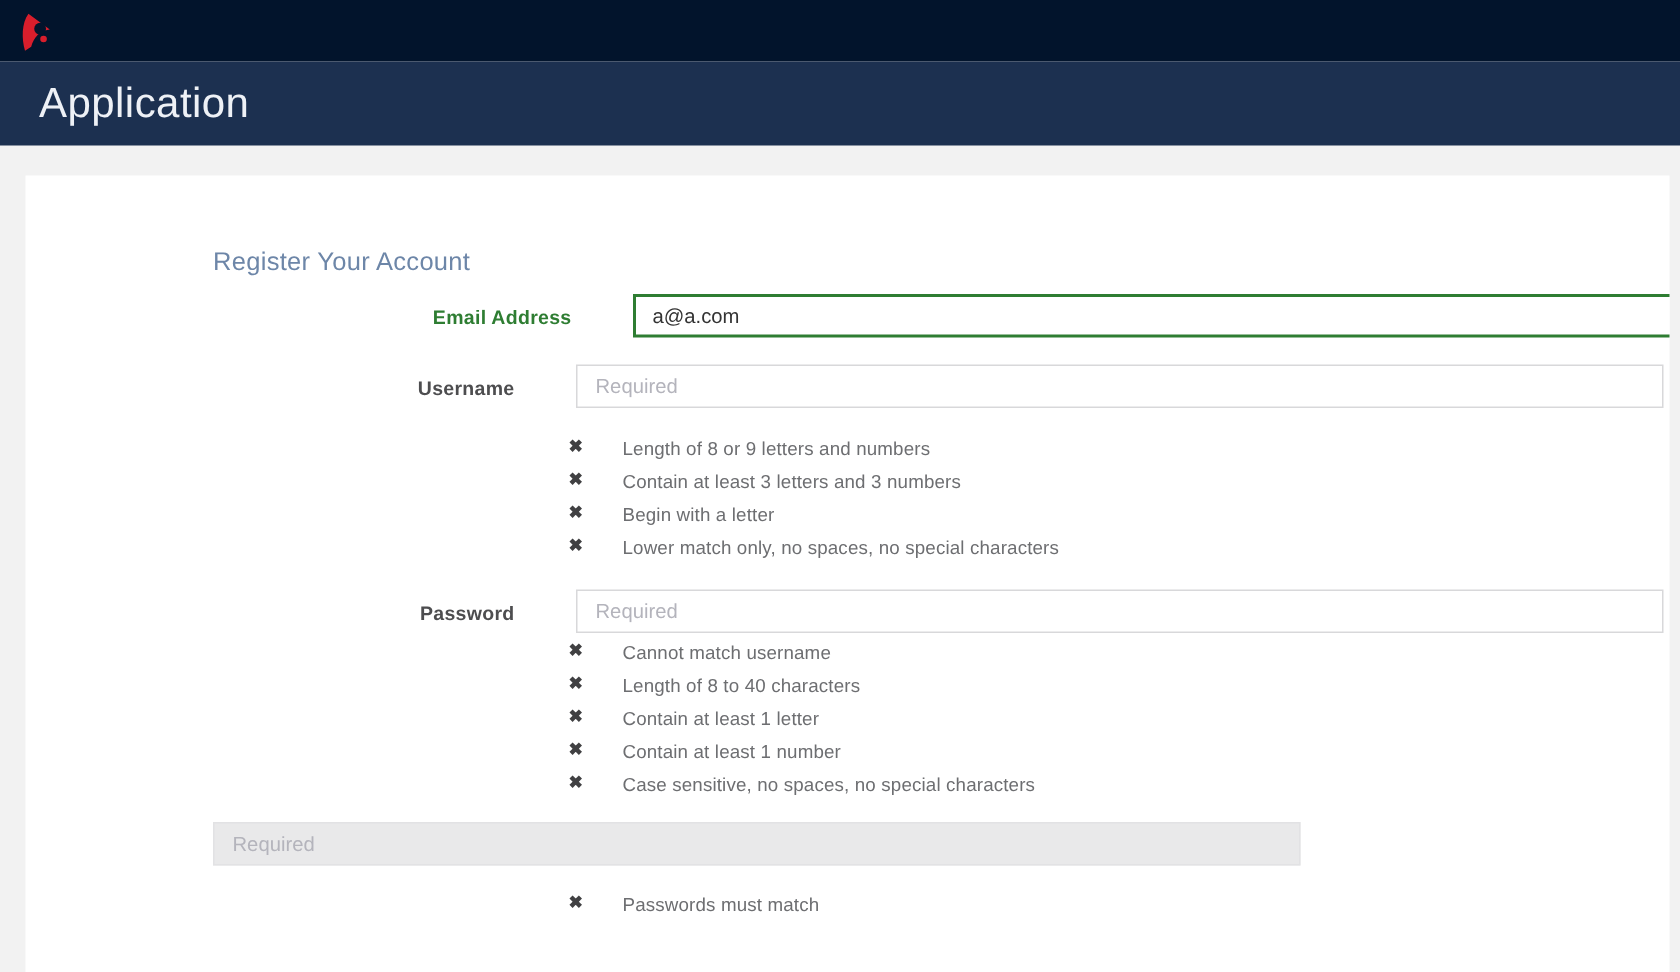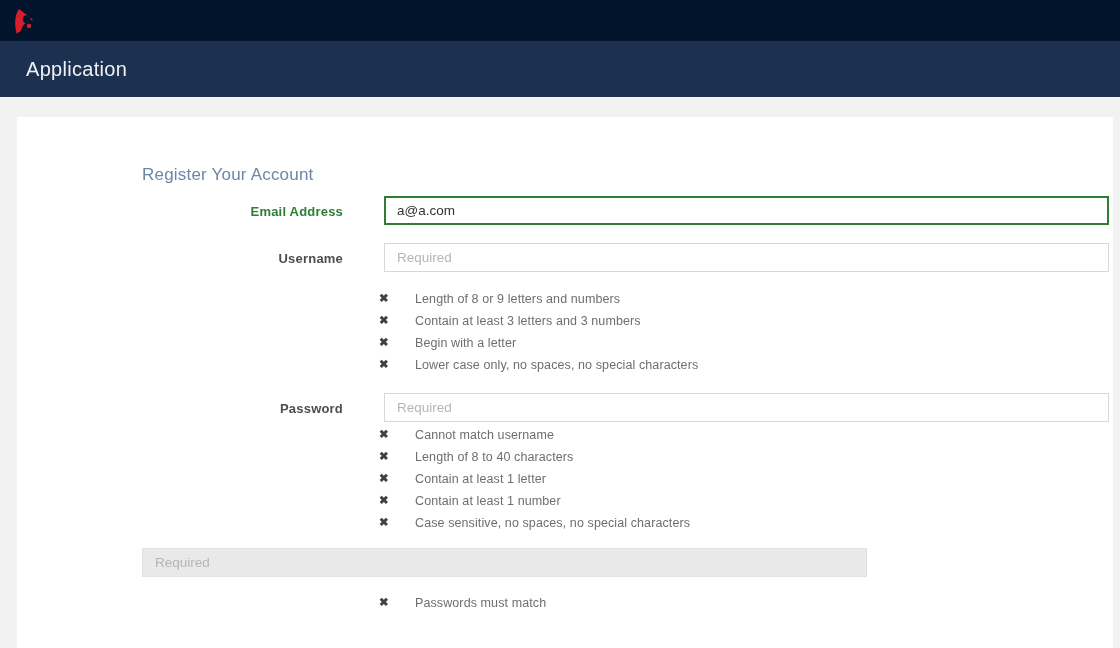--- a/index.html
+++ b/index.html
@@ -30,21 +30,21 @@
   
   .app-bar {
     height: 56px;
     background: #1c3050;
     display: flex;
     align-items: center;
     padding-left: 26px;
   }
   .app-bar .title {
     color: #eef1f6;
-    font-size: 20px;
+    font-size: 28px;
     font-weight: 400;
     letter-spacing: 0.3px;
   }
   
   .card {
     margin: 20px 7px 0 17px;
     background: #ffffff;
     height: 531px;
     padding-top: 48px;
     overflow: hidden;
@@ -78,21 +78,21 @@
     background: #ffffff;
     font-family: "Liberation Sans", sans-serif;
     font-size: 13.5px;
     color: #333;
     padding: 0 12px;
     outline: none;
   }
   .txt-input::placeholder { color: #b4b4bc; }
   .txt-input.valid { border: 2px solid #2e7d32; padding: 0 11px; }
   .txt-input.muted { background: #e9e9ea; border: 1px solid #e2e2e4; }
-  .row.email-row { margin-bottom: 18px; }
+  .row.email-row { margin-bottom: 18px; justify-content: center; }
   .row.pw-row { margin-bottom: 0; }
   
   ul.rules {
     list-style: none;
     margin: 0; padding: 0;
   }
   ul.rules.u-rules { margin: 16px 0 17px 0; }
   ul.rules.p-rules { margin: 2px 0 14px 0; }
   ul.rules.c-rules { margin: 15px 0 0 0; }
   li.rule {
@@ -185,21 +185,21 @@
               <span class="rule-text">Contain at least 3 letters and 3 numbers</span>
             </li>
 
             <li class="rule">
               <span class="rule-x">✖</span>
               <span class="rule-text">Begin with a letter</span>
             </li>
 
             <li class="rule">
               <span class="rule-x">✖</span>
-              <span class="rule-text">Lower case only, no spaces, no special characters</span>
+              <span class="rule-text">Lower match only, no spaces, no special characters</span>
             </li>
           </ul>
       </div>
     </div>
 
     <div class="row pw-row">
       <div class="label-col">Password</div>
       <div class="field-col">
         <input class="txt-input" type="password" placeholder="Required" style="">
       </div>

